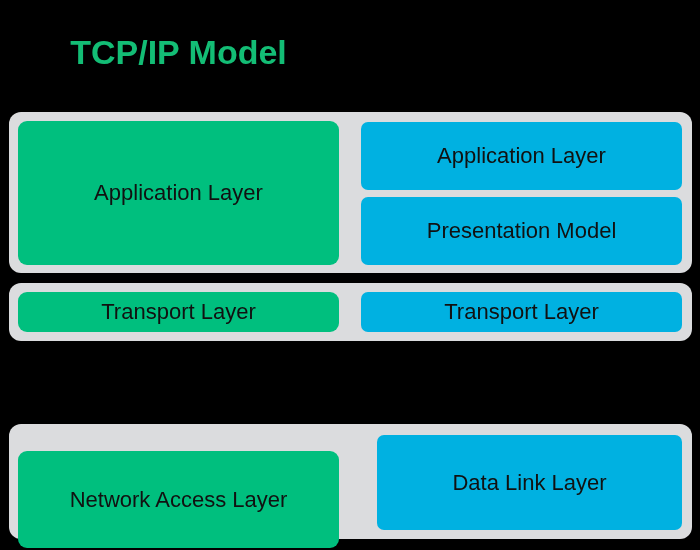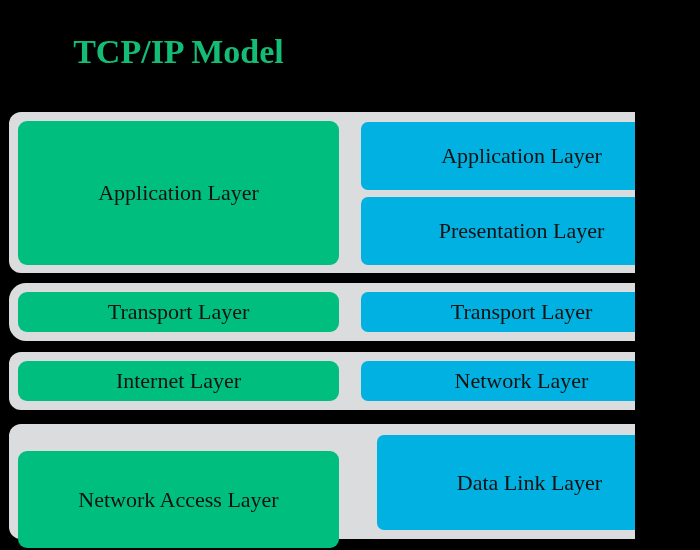--- a/index.html
+++ b/index.html
@@ -7,24 +7,24 @@
     --group-container:#DBDCDE;
     --tcpip-box:#00BF7E;
     --osi-box:#00B1E1;
     --tcpip-title:#13BD75;
     --osi-title:#00A8E8;
     --box-text:#111111;
   }
   html,body{margin:0;padding:0;background:#000;}
   .stage{
     position:relative;
-    width:635px;height:550px;
+    width:700px;height:550px;
     background:var(--background);
     overflow:hidden;
-    font-family:Liberation Serif, serif;
+    font-family:Liberation Sans, sans-serif;
   }
   .title{
     position:absolute;
     top:33px;
     width:321px;
     text-align:center;
     font-size:34px;
     font-weight:700;
     line-height:38px;
     white-space:nowrap;
@@ -32,21 +32,21 @@
   .title-tcpip{left:18px;color:var(--tcpip-title);}
   .title-osi{left:361px;color:var(--osi-title);}
   .group{
     position:absolute;
     left:9px;
     width:683px;
     background:var(--group-container);
     border-radius:12px;
   }
   .g1{top:112px;height:161px;}
-  .g2{top:283px;height:58px;border-radius:17px;}
+  .g2{top:283px;height:58px;}
   .g3{top:352px;height:58px;}
   .g4{top:424px;height:115px;}
   .tcp-box{
     position:absolute;
     left:9px;
     width:321px;
     background:var(--tcpip-box);
     border-radius:9px;
     display:flex;align-items:center;justify-content:center;
     font-size:22px;
@@ -82,37 +82,31 @@
 <body>
 
 <div class="stage">
 
   <div class="title title-tcpip">TCP/IP Model</div>
 
   <div class="group g1">
     <div class="tcp-box">Application Layer</div>
     <div class="osi-col">
       <div class="osi-box">Application Layer</div>
-      <div class="osi-box">Presentation Layer</div>
+      <div class="osi-box">Presentation Model</div>
     </div>
   </div>
 
   <div class="group g2">
     <div class="tcp-box">Transport Layer</div>
     <div class="osi-col">
       <div class="osi-box">Transport Layer</div>
     </div>
   </div>
 
-  <div class="group g3">
-    <div class="tcp-box">Internet Layer</div>
-    <div class="osi-col">
-      <div class="osi-box">Network Layer</div>
-    </div>
-  </div>
 
   <div class="group g4">
     <div class="tcp-box">Network Access Layer</div>
     <div class="osi-col">
       <div class="osi-box">Data Link Layer</div>
     </div>
   </div>
 
 </div>
 

